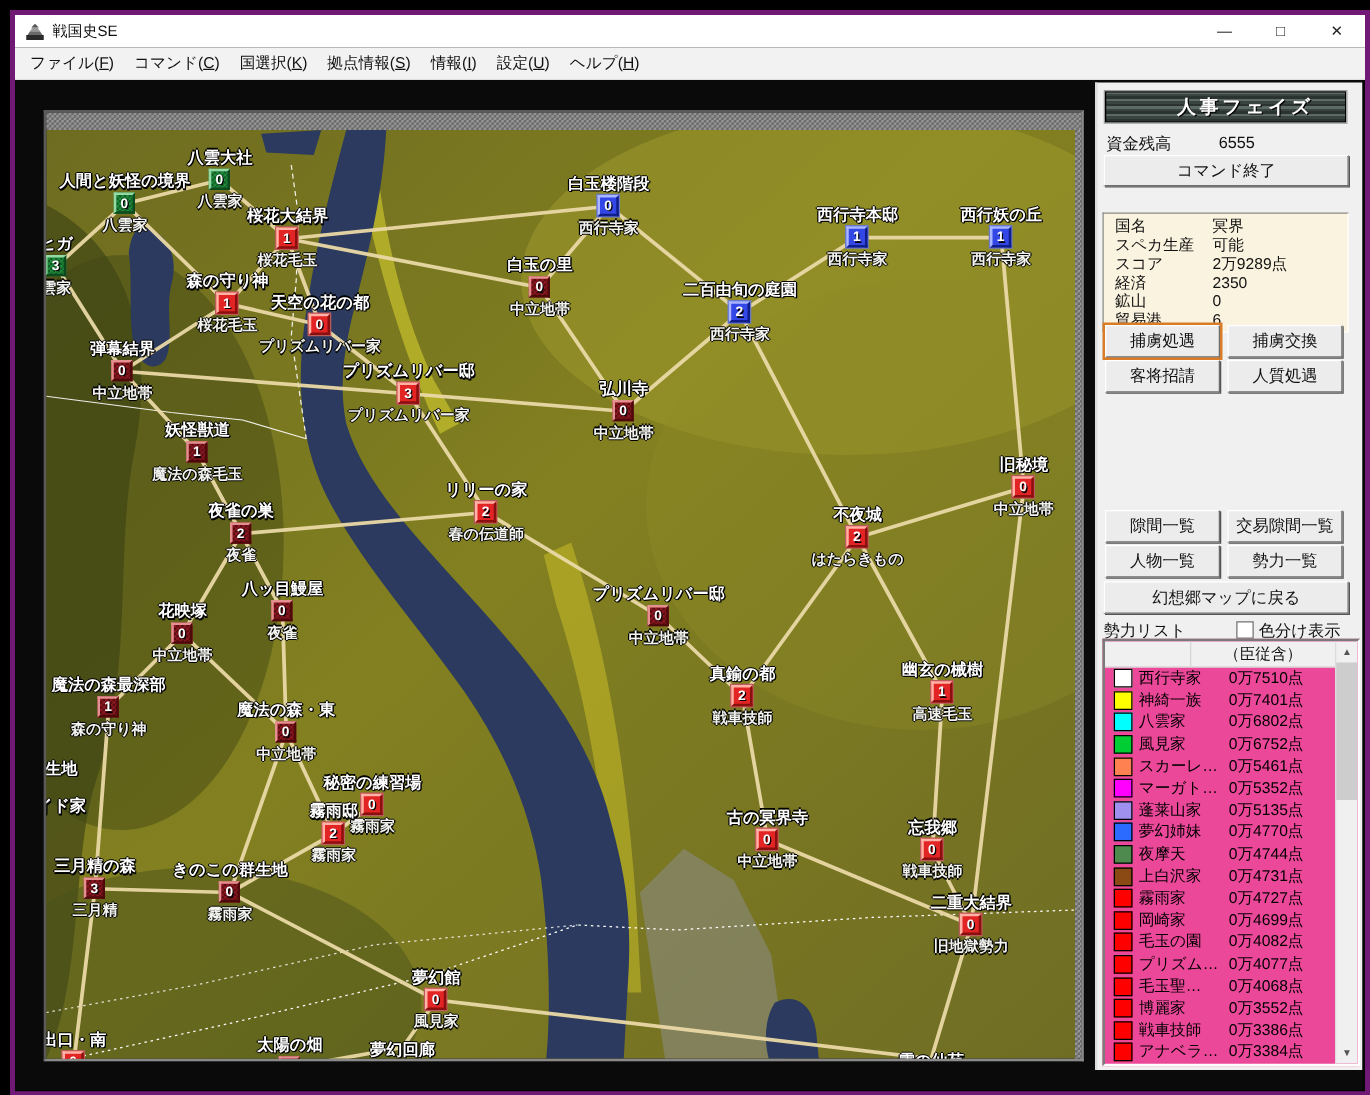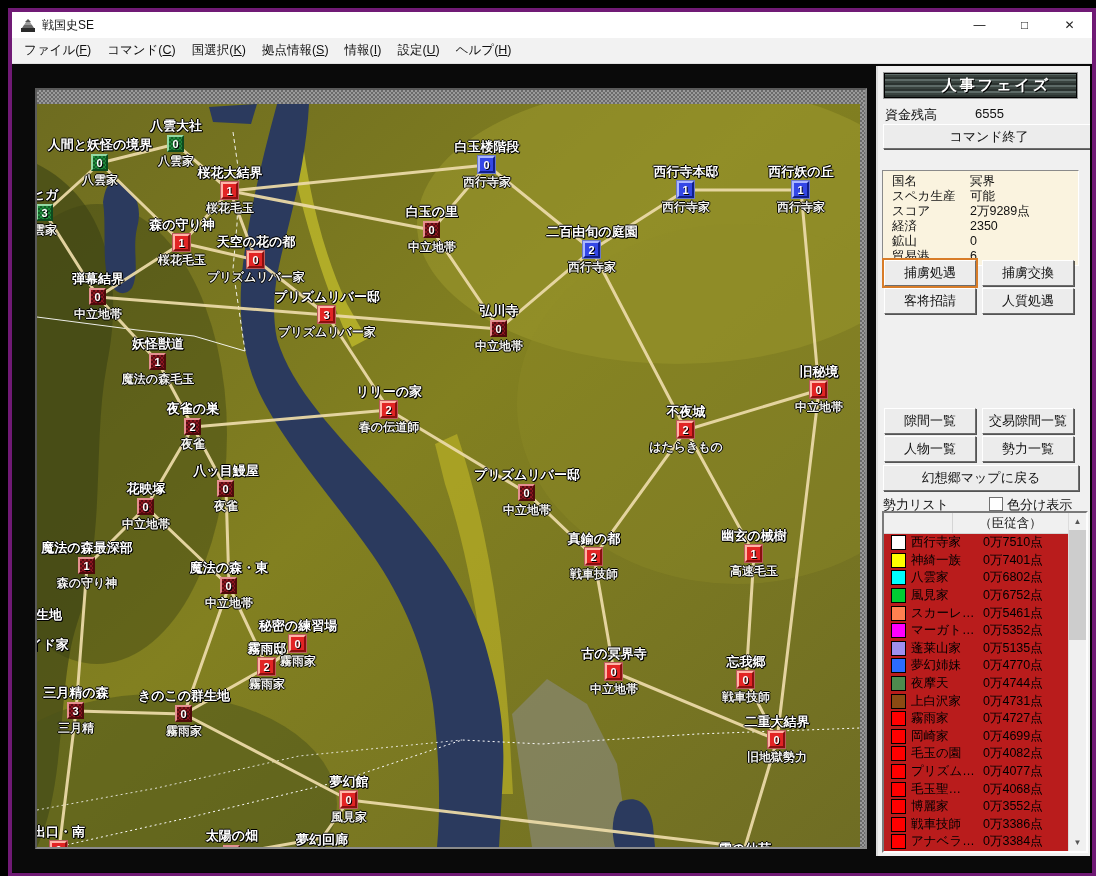--- a/index.html
+++ b/index.html
@@ -63,36 +63,36 @@
     display:flex;align-items:center;justify-content:center;
     color:#fff;font-weight:bold;font-size:15px;letter-spacing:3px;
     text-shadow:1px 1px 0 #000;padding-left:32px;}
   .funds-row{position:absolute;left:7px;top:40px;font-size:13px;color:#111;}
   .funds-row .val{position:absolute;left:90px;}
   .btn{background:#ececec;border:1px solid;border-color:#ffffff #6d6d6d #6d6d6d #ffffff;
     box-shadow:1px 1px 0 rgba(0,0,0,.65);font-size:13px;color:#111;
     display:flex;align-items:center;justify-content:center;box-sizing:border-box;
     font-family:"Liberation Sans","DejaVu Sans",sans-serif;}
   .btn.focused{outline:2px solid #d87c28;}
-  .btn-end{position:absolute;left:5px;top:58px;width:212px;height:25px;}
+  .btn-end{position:absolute;left:5px;top:58px;width:196px;height:25px;}
   .country-label{position:absolute;left:5px;top:105px;font-size:10px;color:#8b5cf6;}
   .country-box{position:absolute;left:4px;top:104px;width:197px;height:96px;box-sizing:border-box;
     background:#faf3df;border:1px solid;border-color:#8a8a8a #fff #fff #8a8a8a;padding:3px 0;}
   .info-row{display:flex;font-size:12.5px;color:#111;line-height:15px;padding-left:9px;}
   .info-row .lbl{width:78px;}
   .grid2{position:absolute;left:6px;display:grid;grid-template-columns:92px 92px;grid-gap:2px 6px;}
   .grid2 .btn{height:26px;}
   #action-grid{top:194px;}
   #list-grid{top:342px;}
   .btn-back{position:absolute;left:5px;top:399px;width:196px;height:26px;}
   .power-bar{position:absolute;left:5px;top:430px;width:200px;font-size:13px;color:#111;}
   .checkbox{position:absolute;left:106px;top:1px;width:12px;height:12px;background:#fff;border:1px solid #707070;}
   .colorize-label{position:absolute;left:124px;top:0;}
   .power-list{position:absolute;left:4px;top:445px;width:206px;height:342px;box-sizing:border-box;
-    background:#b91c1c;border:2px solid;border-color:#7a7a7a #fdfdfd #fdfdfd #7a7a7a;display:flex;overflow:hidden;}
+    background:#ec4899;border:2px solid;border-color:#7a7a7a #fdfdfd #fdfdfd #7a7a7a;display:flex;overflow:hidden;}
   .pl-content{flex:1;overflow:hidden;}
   .pl-header{display:flex;height:20px;background:#f0f0f0;border-bottom:1px solid #d5d5d5;
     font-size:12.5px;color:#111;}
   .pl-header .c1{width:68px;border-right:1px solid #d5d5d5;}
   .pl-header .c2{flex:1;text-align:center;line-height:20px;}
   .pl-row{display:flex;align-items:center;height:17.6px;font-size:12.5px;color:#000;}
   .swatch{width:13px;height:13px;border:1px solid #000;margin:0 5px 0 7px;flex:none;}
   .pl-name{width:72px;white-space:nowrap;overflow:hidden;}
   .pl-score{white-space:nowrap;}
   .pl-scrollbar{width:17px;background:#f0f0f0;border-left:1px solid #dcdcdc;

